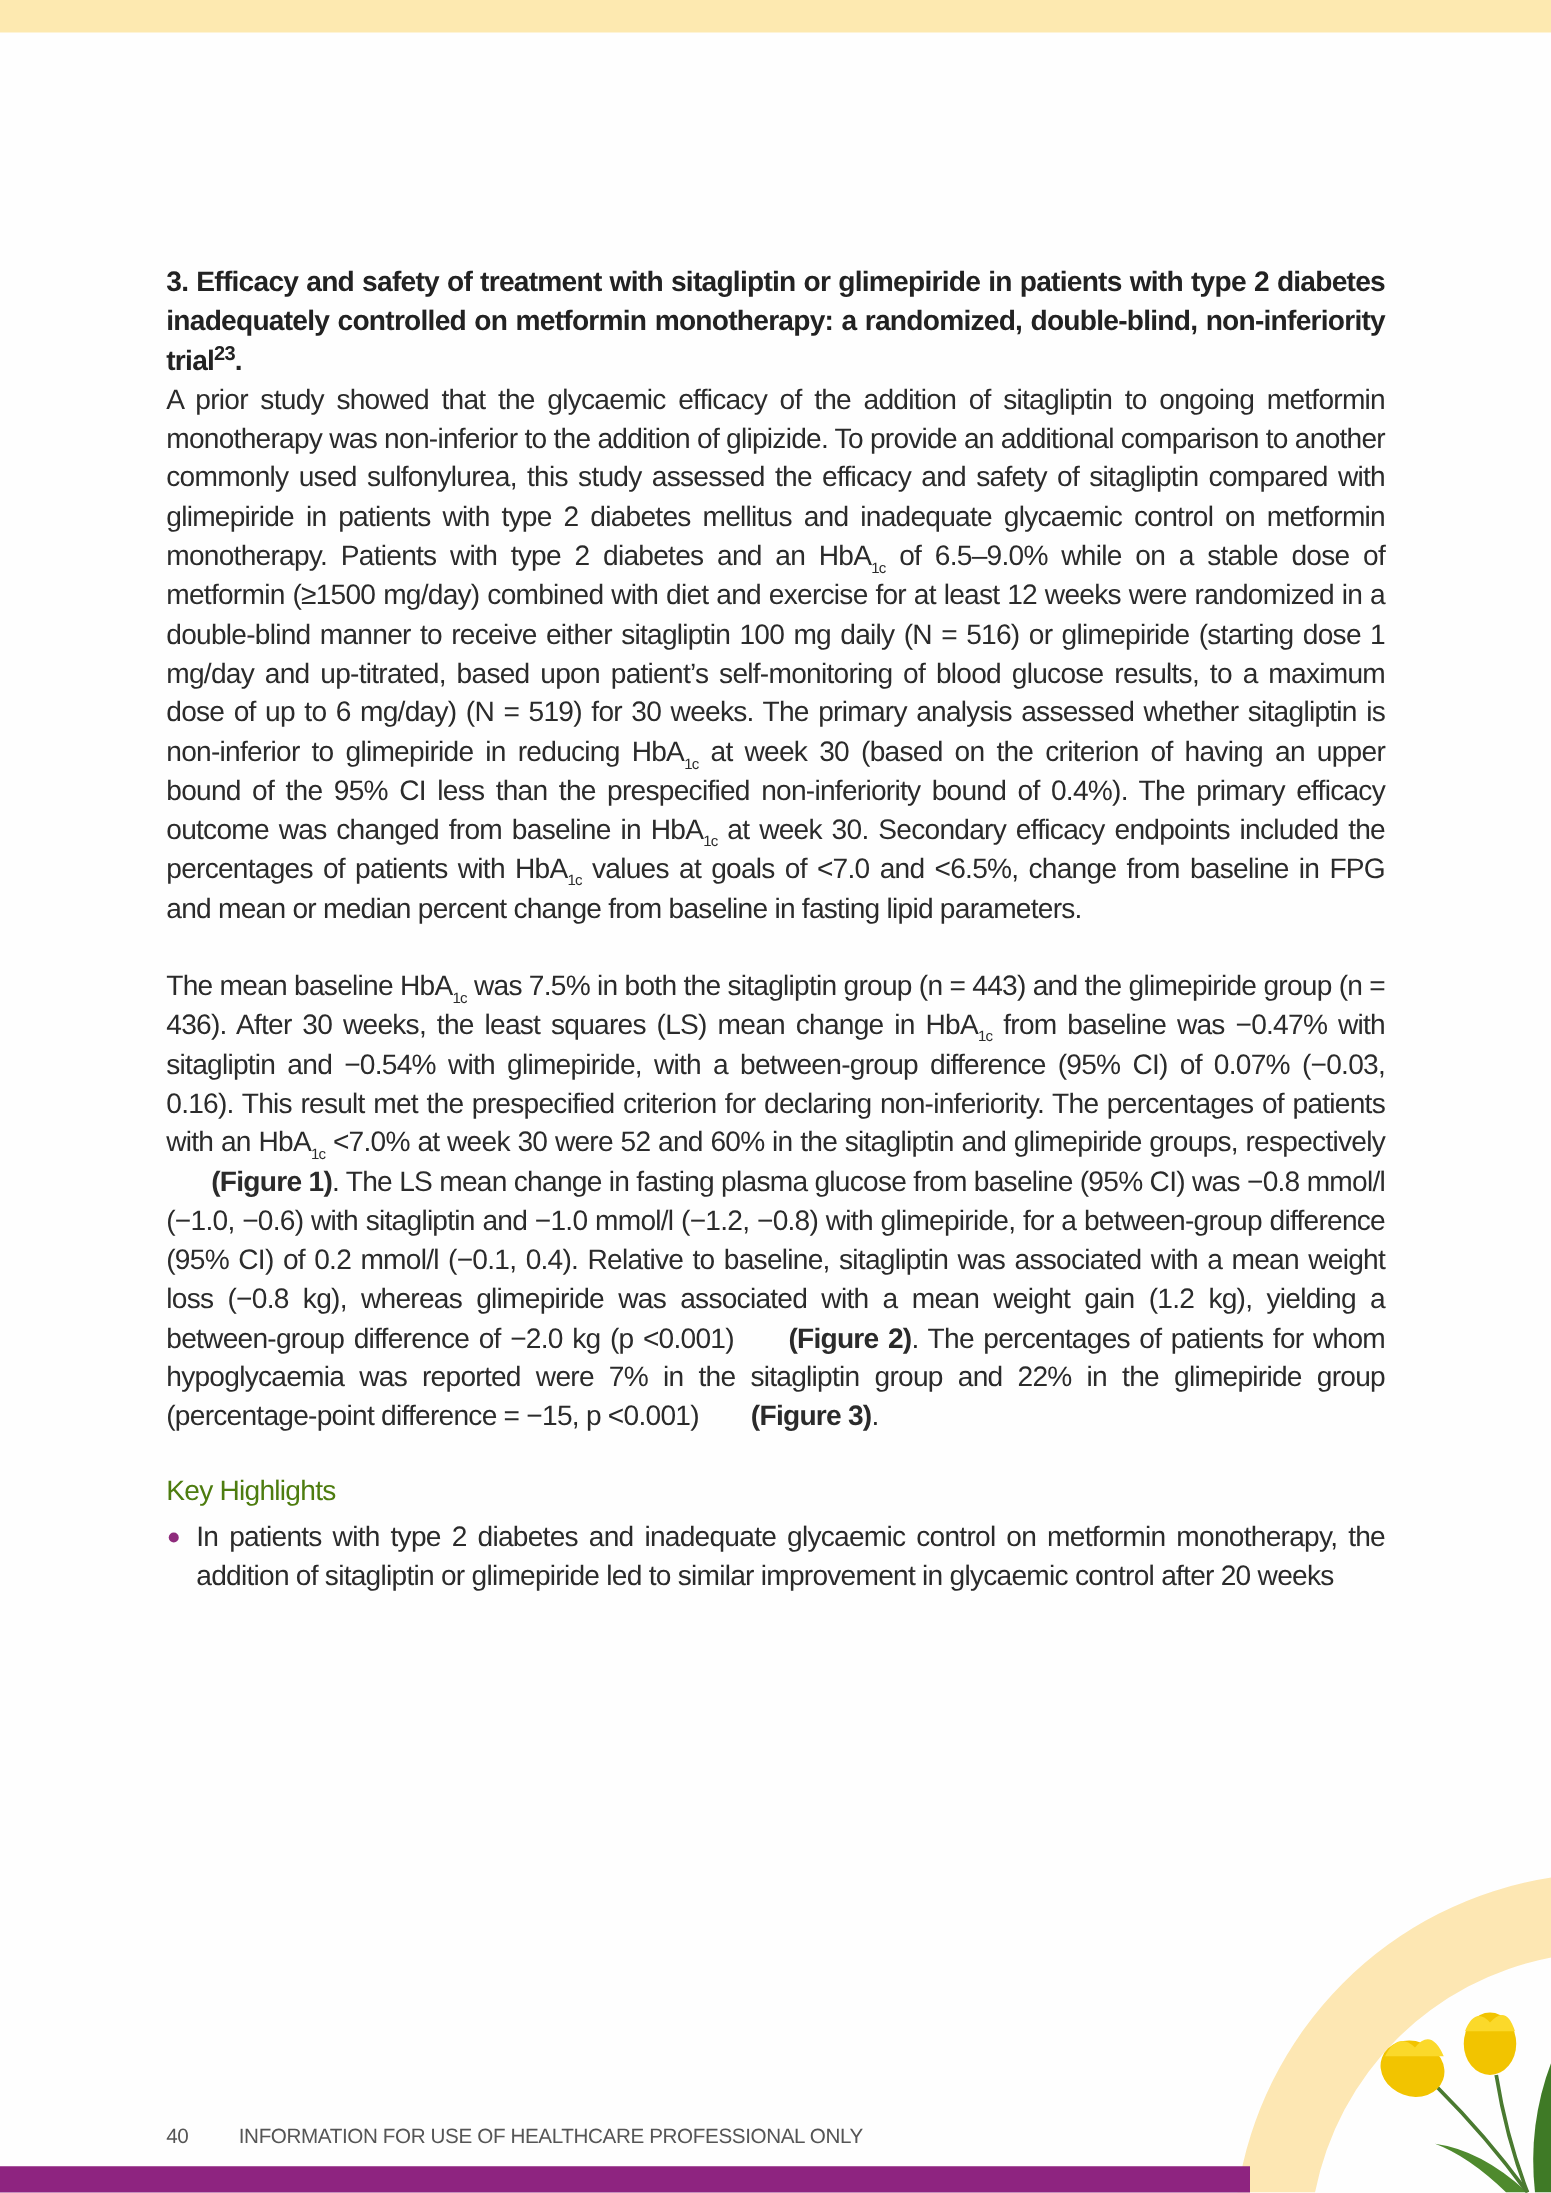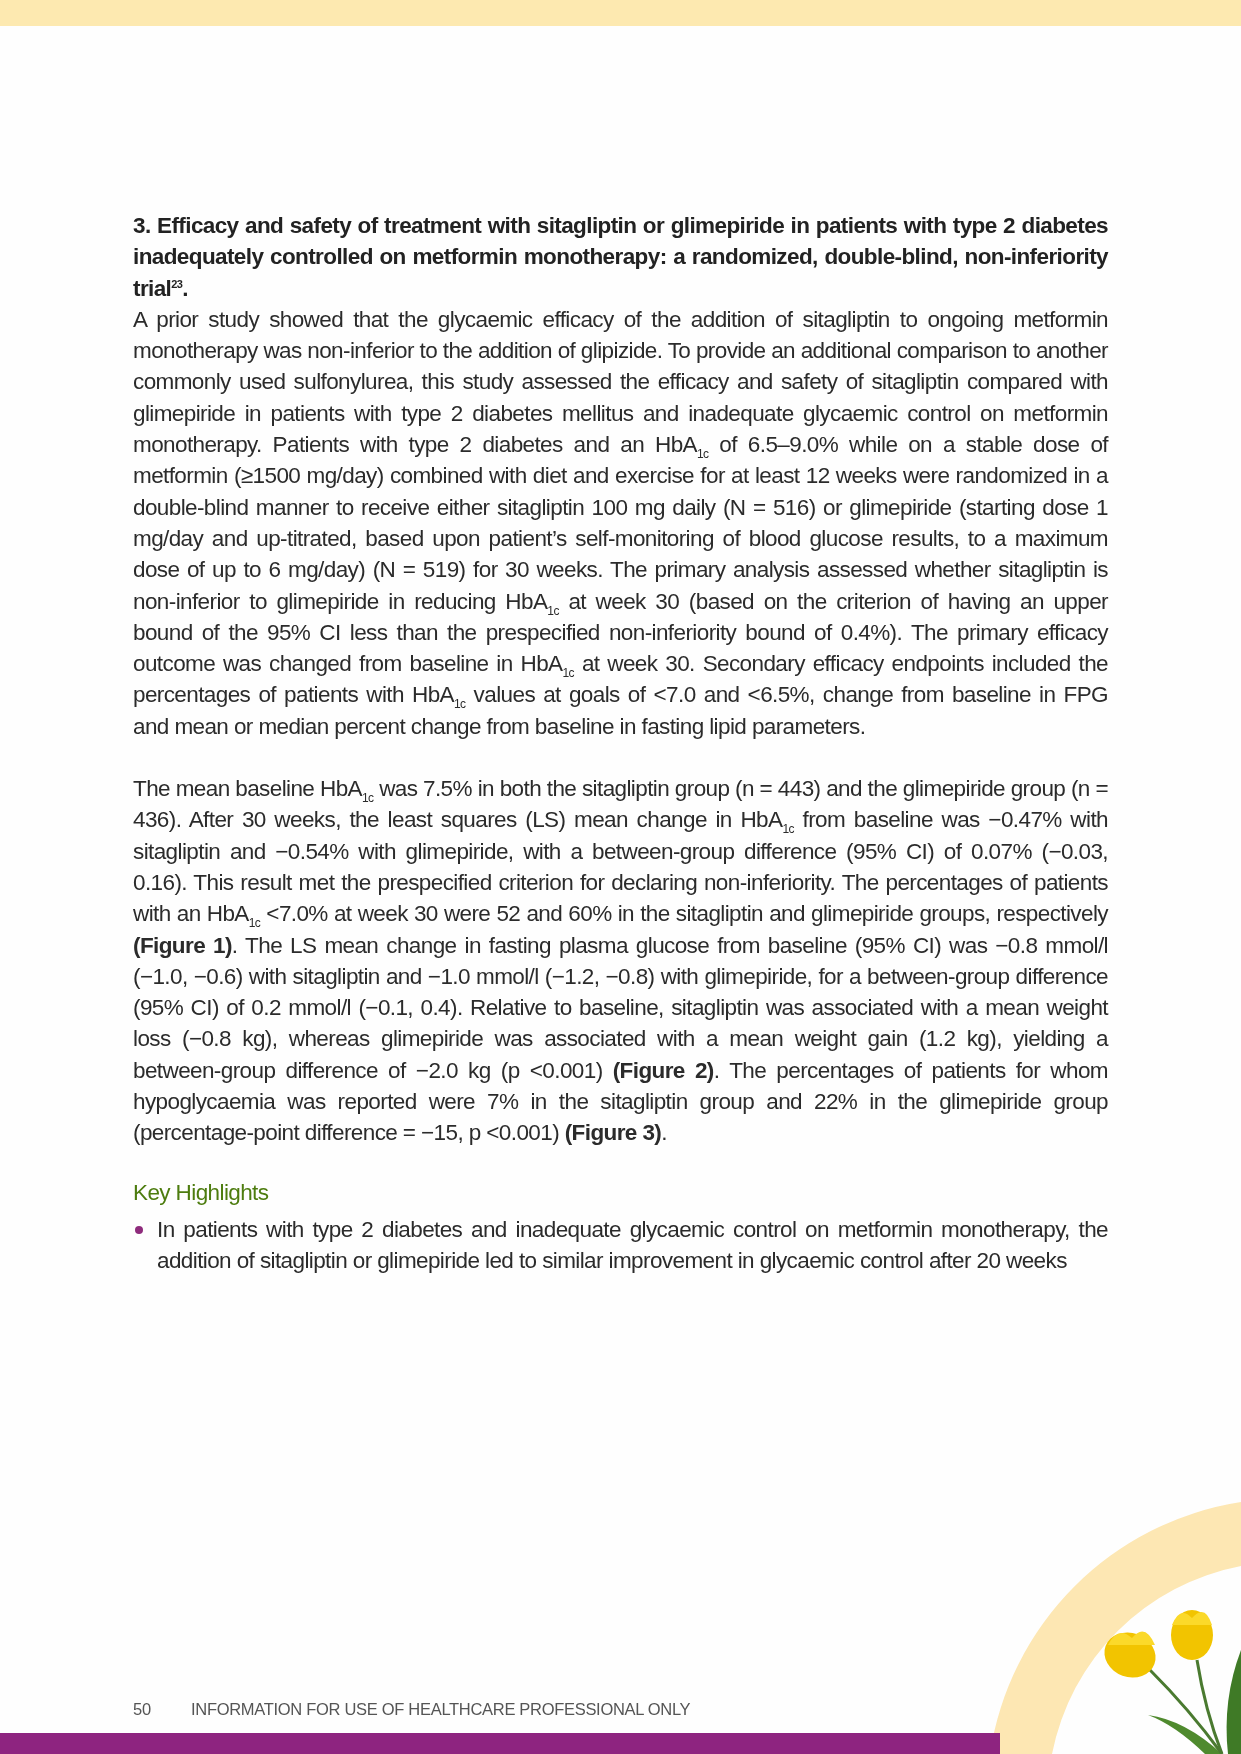--- a/index.html
+++ b/index.html
@@ -17,25 +17,25 @@
       position: absolute; left: 133px; top: 210px; width: 975px;
       font-size: 22.5px; line-height: 31.3px;
       font-family: "Liberation Sans", "DejaVu Sans", sans-serif;
       letter-spacing: -0.6px;
       text-align: justify;
     }
     .heading {
       font-weight: bold; margin: 0; font-size: 22.5px; line-height: 31.3px;
       color: #222;
     }
-    .heading sup { font-size: 11px; line-height: 0; vertical-align: 8px; }
+    .heading sup { font-size: 16px; line-height: 0; vertical-align: 8px; }
     p { margin: 0; }
     .para2 { margin-top: 31px; }
     sub.hb { font-size: 12px; line-height: 0; vertical-align: -6px; }
-    b.fig { font-weight: bold; }
+    b.fig { font-weight: bold; margin-left: 36px; }
     .kh-title { font-weight: normal; margin-top: 28px; color: #4d7c0f; }
     ul.highlights { list-style: none; margin: 6px 0 0 0; padding: 0; }
     ul.highlights li {
       position: relative; padding-left: 24px; margin-bottom: 10px;
     }
     .bullet {
       position: absolute; left: 2px; top: 12px; width: 8px; height: 8px;
       border-radius: 50%; background: #8e2b7c;
     }
     .footer {
@@ -86,16 +86,16 @@
       <path d="M 1108 1645 Q 1118 1625 1132 1638 Q 1145 1622 1155 1645" fill="#fbd92a"></path>
     </g>
     <g>
       <ellipse cx="1192" cy="1635" rx="21" ry="25" fill="#f2c400"></ellipse>
       <path d="M 1172 1625 Q 1180 1605 1192 1618 Q 1205 1603 1212 1625" fill="#fbd92a"></path>
     </g>
   </g>
 </svg>
 
 <div class="footer">
-  <span class="page-num">50</span><span>INFORMATION FOR USE OF HEALTHCARE PROFESSIONAL ONLY</span>
+  <span class="page-num">40</span><span>INFORMATION FOR USE OF HEALTHCARE PROFESSIONAL ONLY</span>
 </div>
 
 <div class="bottom-band"></div>
 
 </body></html>

